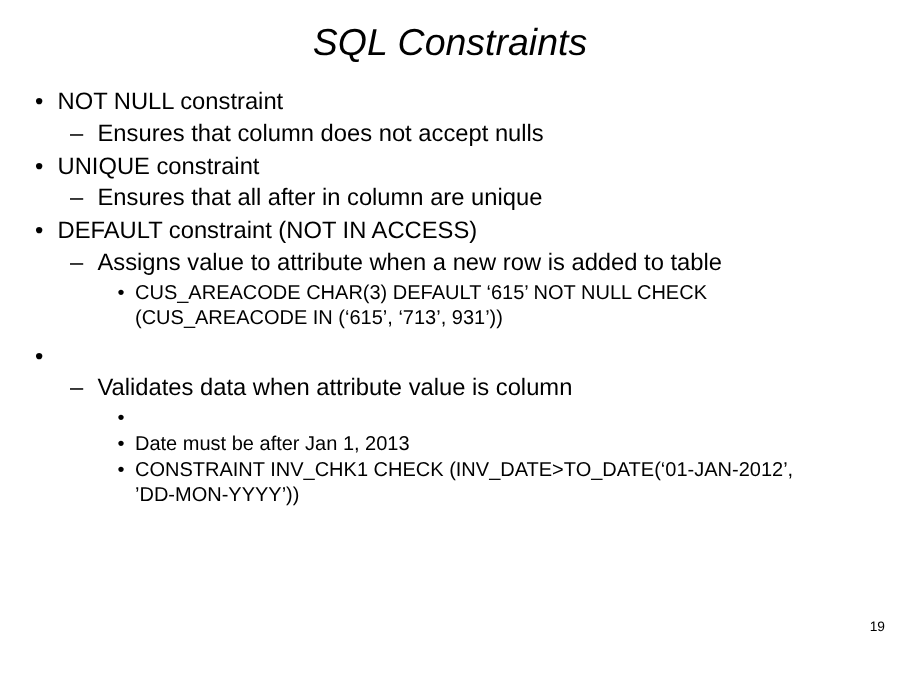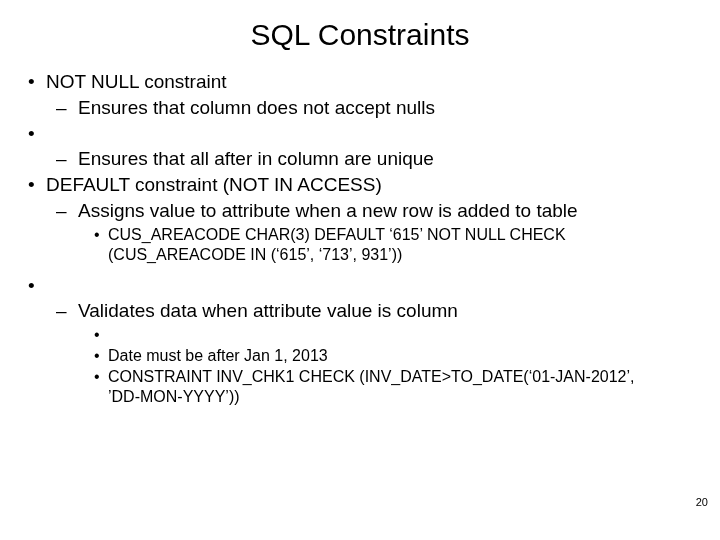--- a/index.html
+++ b/index.html
@@ -14,20 +14,21 @@
       font-family: Arial, Helvetica, sans-serif;
       position: relative;
       padding: 18px 0 0 0;
     }
     .title {
       text-align: center;
       font-size: 30px;
       font-weight: normal;
       color: #000;
       margin-bottom: 18px;
+      font-style: italic;
     }
     .content {
       padding: 0 28px;
     }
     .bullet-l1 {
       font-size: 19px;
       color: #000;
       margin-bottom: 2px;
       line-height: 1.25;
       display: flex;
@@ -85,20 +86,21 @@
     <span class="marker">•</span>
     <span class="text">NOT NULL constraint</span>
   </div>
   <div class="bullet-l2">
     <span class="marker">–</span>
     <span class="text">Ensures that column does not accept nulls</span>
   </div>
 
   <div class="bullet-l1">
     <span class="marker">•</span>
+    <span class="text">UNIQUE constraint</span>
   </div>
   <div class="bullet-l2">
     <span class="marker">–</span>
     <span class="text">Ensures that all after in column are unique</span>
   </div>
 
   <div class="bullet-l1">
     <span class="marker">•</span>
     <span class="text">DEFAULT constraint (NOT IN ACCESS)</span>
   </div>
@@ -127,13 +129,13 @@
     <span class="marker">•</span>
     <span class="text">Date must be after Jan 1, 2013</span>
   </div>
   <div class="bullet-l3">
     <span class="marker">•</span>
     <span class="text">CONSTRAINT INV_CHK1 CHECK (INV_DATE&gt;TO_DATE(‘01-JAN-2012’, ’DD-MON-YYYY’))</span>
   </div>
 
 </div>
 
-<div class="page-num">20</div>
+<div class="page-num">19</div>
 
 </body></html>

